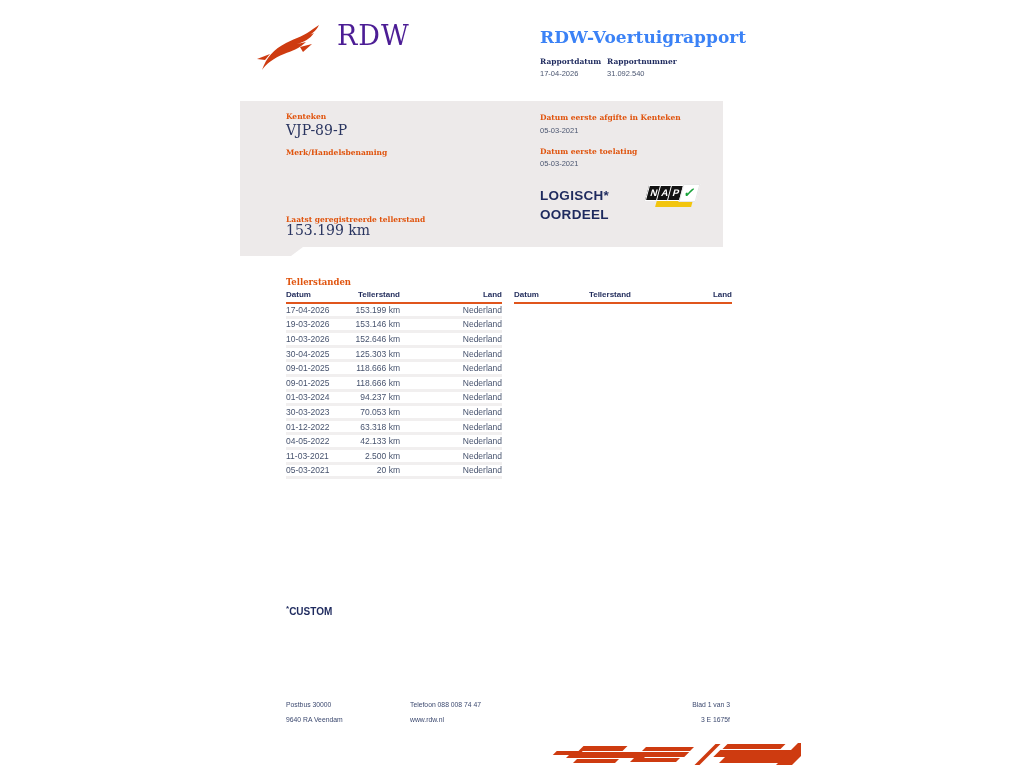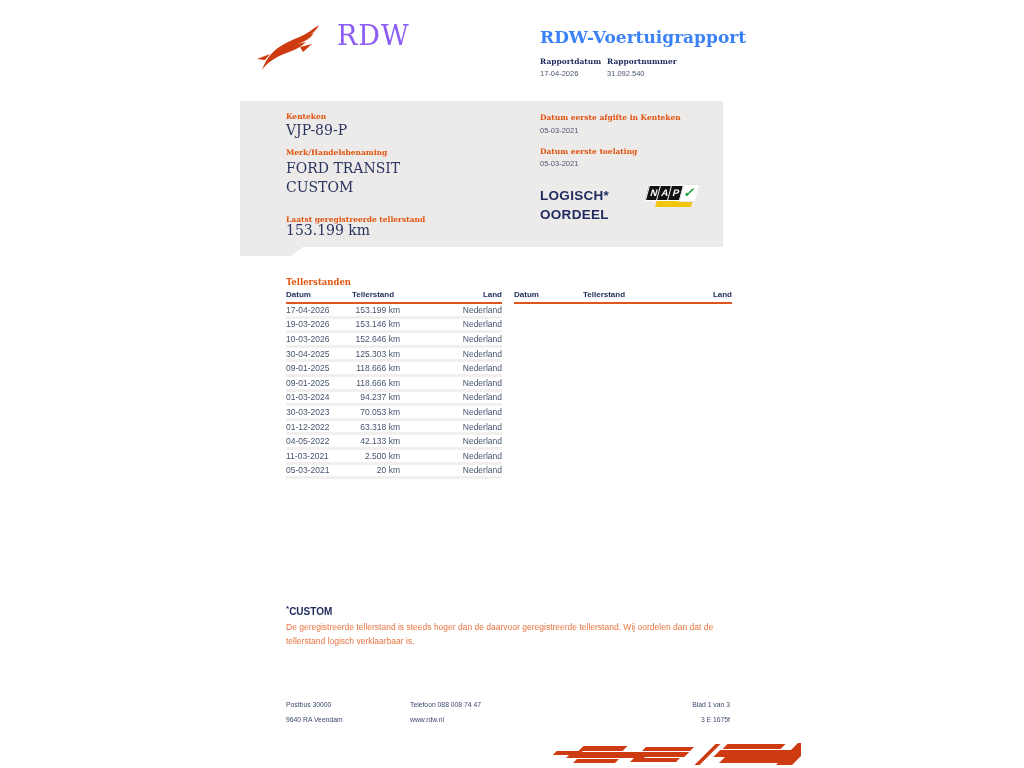--- a/index.html
+++ b/index.html
@@ -1,21 +1,21 @@
 <!DOCTYPE html>
 <html><head>
 <meta charset="utf-8">
 <style>
   html,body{margin:0;padding:0;background:#fff;}
   #page{position:relative;width:1024px;height:768px;background:#ffffff;overflow:hidden;
         font-family:"Liberation Sans",sans-serif;color:#47536e;}
   .abs{position:absolute;}
 
   
-  .brand{font-family:"DejaVu Serif",serif;font-size:27px;color:#8b5cf6;letter-spacing:1px;}
+  .brand{font-family:"DejaVu Serif",serif;font-size:27px;color:#4c1d95;letter-spacing:1px;}
   .doc-title{font-family:"DejaVu Serif",serif;font-weight:bold;font-size:17px;color:#3b82f6;}
   .meta-label{font-family:"DejaVu Serif",serif;font-weight:bold;font-size:7.5px;color:#1e2a5e;}
   .meta-value{font-size:7.5px;color:#4b5671;}
 
   
   .info-box{background:#edeaea;}
   .box-notch{background:#edeaea;clip-path:polygon(0 0,100% 0,calc(100% - 12px) 100%,0 100%);}
   .olabel{font-family:"DejaVu Serif",serif;font-weight:bold;font-size:7.5px;color:#e0540e;}
   .serif-value{font-family:"DejaVu Serif",serif;font-size:14px;color:#2a3560;}
   .oordeel{font-weight:bold;font-size:13.5px;line-height:19px;color:#1e2a5e;letter-spacing:.3px;}
@@ -27,21 +27,21 @@
             transform:skewX(-15deg);color:#fff;font-weight:bold;font-size:9.5px;line-height:14px;text-align:center;}
   .nap-check{position:absolute;left:34px;top:0;width:15px;height:16px;background:#fff;border:1px solid #e7e7e7;
              transform:skewX(-15deg);color:#18a23a;font-weight:bold;font-size:13px;line-height:15px;text-align:center;}
 
   
   .section-title{font-family:"DejaVu Serif",serif;font-weight:bold;font-size:8.5px;color:#e0540e;}
   .otable{position:absolute;}
   .thead,.trow{display:grid;grid-template-columns:66px 48px 1fr;}
   .thead{font-weight:bold;font-size:8px;color:#1f2a5a;padding-bottom:3px;border-bottom:2px solid #e0551c;}
   .thead .c2,.trow .c2{text-align:right;}
-  .thead .c1{text-align:left;}
+  .thead .c1{text-align:right;}
   .trow{height:14.6px;box-sizing:border-box;border-bottom:3px solid #f1efef;align-items:center;
         font-size:8.5px;color:#47536e;}
   .trow .c1{text-align:right;}
 
   
   .fn-title{font-weight:bold;font-size:10px;color:#1e2a5e;}
   .fn-star{font-size:8px;vertical-align:4px;}
   .fn-text{font-size:8.5px;line-height:13.5px;color:#e8743f;width:452px;}
 
   
@@ -72,21 +72,20 @@
   <div class="abs meta-label" style="left:607px;top:57px">Rapportnummer</div>
   <div class="abs meta-value" style="left:607px;top:69px">31.092.540</div>
 
   <div class="abs info-box" style="left:240px;top:101px;width:483px;height:146px"></div>
   <div class="abs box-notch" style="left:240px;top:247px;width:63px;height:9px"></div>
 
   <div class="abs olabel" style="left:286px;top:112px">Kenteken</div>
   <div class="abs serif-value" style="left:286px;top:122px">VJP-89-P</div>
 
   <div class="abs olabel" style="left:286px;top:148px">Merk/Handelsbenaming</div>
-  <div class="abs serif-value" style="left:286px;top:159px;width:125px;line-height:19px">FORD TRANSIT CUSTOM</div>
 
   <div class="abs olabel" style="left:286px;top:215px">Laatst geregistreerde tellerstand</div>
   <div class="abs serif-value" style="left:286px;top:222px">153.199 km</div>
 
   <div class="abs olabel" style="left:540px;top:113px">Datum eerste afgifte in Kenteken</div>
   <div class="abs meta-value" style="left:540px;top:126px">05-03-2021</div>
 
   <div class="abs olabel" style="left:540px;top:147px">Datum eerste toelating</div>
   <div class="abs meta-value" style="left:540px;top:159px">05-03-2021</div>
 
@@ -179,21 +178,20 @@
     <div class="thead" style="grid-template-columns:69px 48px 1fr">
       <span class="c0">Datum</span>
       <span class="c1">Tellerstand</span>
       <span class="c2">Land</span>
     </div>
   </div>
 
   <div class="abs fn-title" style="left:286px;top:604px">
     <span class="fn-star">*</span><span>CUSTOM</span>
   </div>
-  <div class="abs fn-text" style="left:286px;top:621px">De geregistreerde tellerstand is steeds hoger dan de daarvoor geregistreerde tellerstand. Wij oordelen dan dat de tellerstand logisch verklaarbaar is.</div>
 
   <div class="abs foot" style="left:286px;top:701px">Postbus 30000</div>
   <div class="abs foot" style="left:286px;top:716px">9640 RA Veendam</div>
   <div class="abs foot" style="left:410px;top:701px">Telefoon 088 008 74 47</div>
   <div class="abs foot" style="left:410px;top:716px">www.rdw.nl</div>
   <div class="abs foot" style="left:640px;top:701px;width:90px;text-align:right">Blad 1 van 3</div>
   <div class="abs foot" style="left:640px;top:716px;width:90px;text-align:right">3 E 1675f</div>
 
   <div class="abs deco" style="left:545px;top:741px;width:256px;height:27px">
     <div class="bar" style="left:10px;top:10px;width:26px;height:3.5px"></div>

